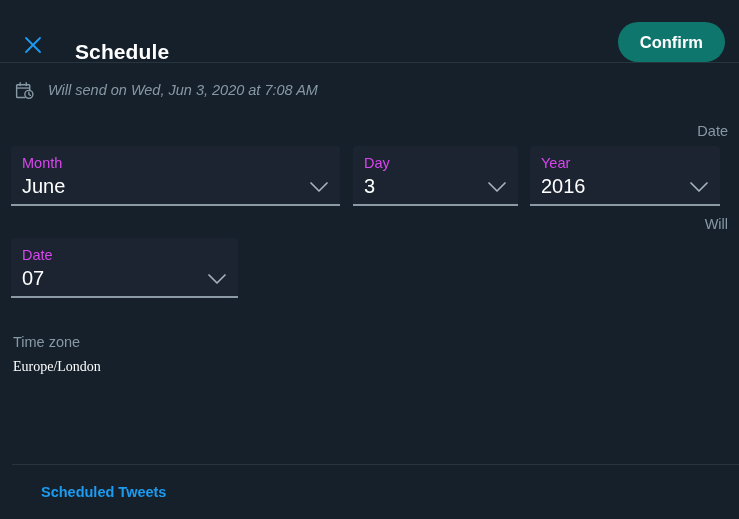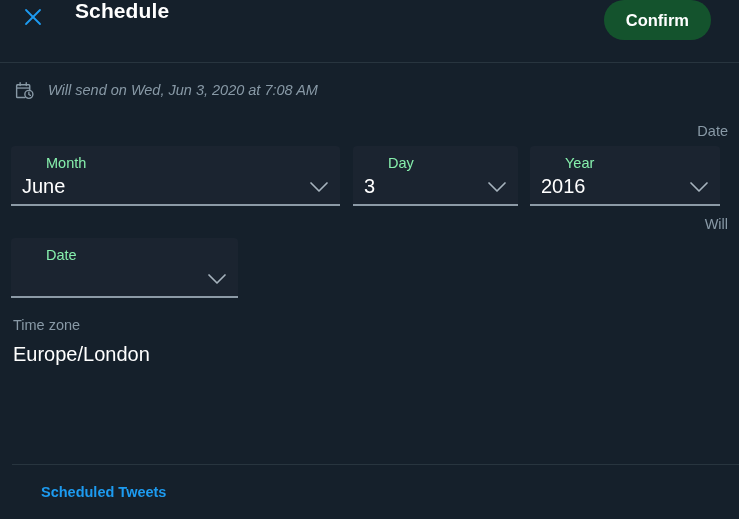--- a/index.html
+++ b/index.html
@@ -22,22 +22,22 @@
     height: 519px;
     background: #15202b;
     box-sizing: border-box;
   }
 
   
   .header {
     position: relative;
     height: 63px;
     display: flex;
-    align-items: flex-start;
-    padding: 0 28px 0 16px;
+    align-items: flex-end;
+    padding: 0 14px 0 16px;
     box-sizing: border-box;
     border-bottom: 1px solid #28353f;
   }
   .close-btn {
     width: 34px;
     height: 34px;
     display: flex;
     align-items: center;
     justify-content: center;
     border-radius: 50%;
@@ -49,21 +49,21 @@
     font-size: 21px;
     font-weight: bold;
     color: #ffffff;
     margin-left: 25px;
     letter-spacing: 0.1px;
     flex: 1 1 auto;
     line-height: 1;
   }
   .confirm-btn {
     flex: 0 0 auto;
-    background: #14532d;
+    background: #0f766e;
     color: #ffffff;
     border: none;
     border-radius: 20px;
     height: 40px;
     padding: 0 22px;
     font-size: 16.5px;
     font-weight: bold;
     font-family: "Liberation Sans", sans-serif;
     cursor: pointer;
     line-height: 1;
@@ -116,25 +116,24 @@
     background: #1b2430;
     border-bottom: 2px solid #8c9aa6;
     border-radius: 4px 4px 0 0;
     height: 60px;
     box-sizing: border-box;
     padding: 8px 12px 0 11px;
     cursor: pointer;
   }
   .field-label {
     font-size: 14.5px;
-    color: #86efac;
+    color: #d946ef;
     line-height: 1.25;
     display: block;
     margin-bottom: 2px;
-    margin-left: 24px;
   }
   .field-value {
     font-size: 20px;
     color: #ffffff;
     line-height: 1.2;
     display: block;
   }
   .chevron {
     position: absolute;
     right: 11px;
@@ -142,33 +141,34 @@
     width: 20px;
     height: 12px;
   }
 
   .field-month { width: 329px; }
   .field-day   { width: 165px; margin-left: 13px; }
   .field-year  { width: 190px; margin-left: 12px; }
   .field-hour   { width: 227px; }
   .field-minute { width: 231px; margin-left: 13px; }
 
-  .tz-block { margin-top: 20px; padding-left: 2px; }
+  .tz-block { margin-top: 37px; padding-left: 2px; }
   .tz-label {
     font-size: 14.5px;
     color: #8899a6;
     line-height: 1;
     display: block;
   }
   .tz-value {
-    font-size: 20px;
+    font-size: 14px;
     color: #ffffff;
     line-height: 1.2;
     display: block;
     margin-top: 9px;
+    font-family: Liberation Serif, serif;
   }
 
   
   .footer {
     position: absolute;
     left: 12px;
     right: 0;
     bottom: 0;
     height: 55px;
     border-top: 1px solid #28353f;
@@ -253,20 +253,21 @@
           </svg>
         </span>
       </div>
     </div>
 
     <div class="section-label">Will</div>
     <div class="field-row">
 
       <div class="field field-hour">
         <span class="field-label">Date</span>
+        <span class="field-value">07</span>
         <span class="chevron">
           <svg width="20" height="12" viewBox="0 0 20 12" aria-hidden="true">
             <polyline points="2,2 10,10 18,2" fill="none" stroke="#a6b3bd" stroke-width="1.7" stroke-linecap="round" stroke-linejoin="round"></polyline>
           </svg>
         </span>
       </div>
 
     </div>
 
     <div class="tz-block">

